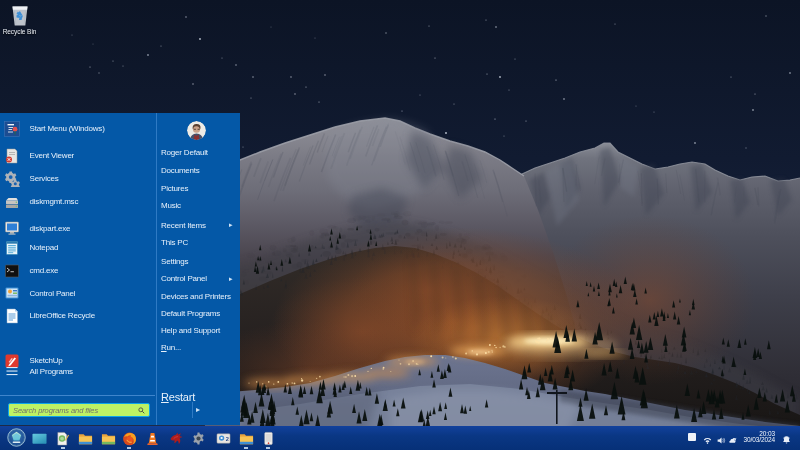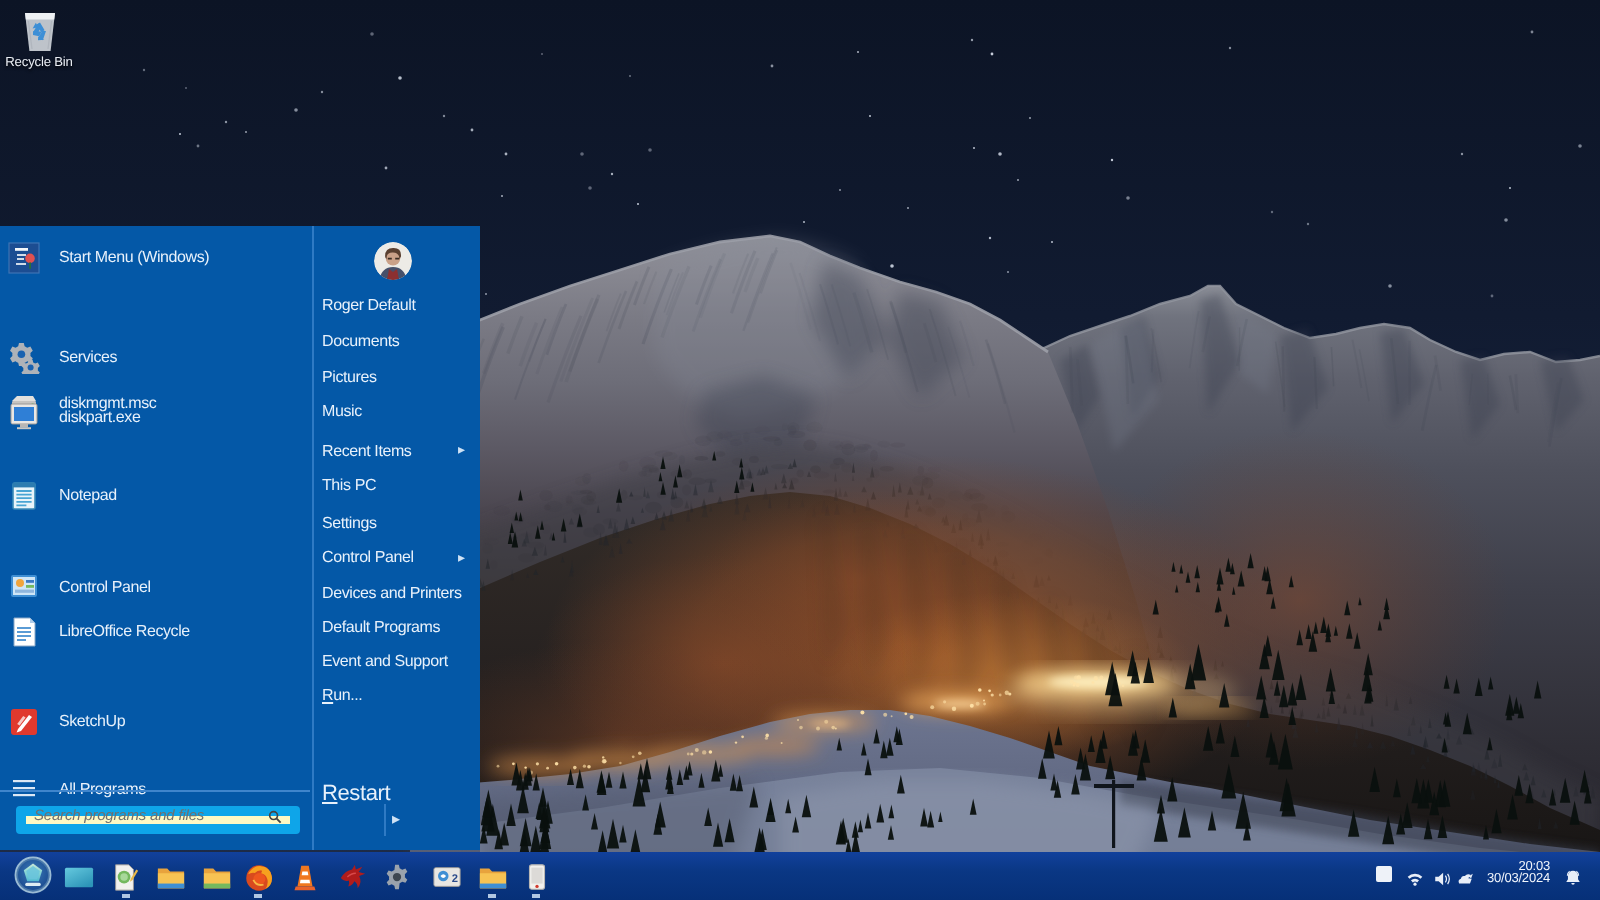--- a/index.html
+++ b/index.html
@@ -4,21 +4,21 @@
 html,body{width:800px;height:450px;overflow:hidden;background:#0d1527;font-family:"Liberation Sans",sans-serif}
 .stage{position:absolute;left:0;top:0;width:800px;height:450px;overflow:hidden}
 .wall{position:absolute;left:0;top:0}
 .menu{position:absolute;left:0;top:113px;width:240px;height:311.5px;background:#0458a7}
 .mi{position:absolute;left:0;width:172px;height:22px;display:flex;align-items:center}
 .mic{width:16px;height:16px;margin-left:4px;flex:none}
 .mic svg{display:block}
 .mlb{margin-left:9.5px;font-size:8px;letter-spacing:-0.2px;color:#e8f1fb;white-space:nowrap}
 .vsep{position:absolute;left:155.5px;top:0;width:1px;height:311.5px;background:#2f7ac4}
 .hsep{position:absolute;left:0;top:282px;width:155px;height:1px;background:#3f85cc}
-.sbox{position:absolute;left:8px;top:290px;width:142px;height:14px;background:#fef9c3;border:5px solid #0ea5e9;border-radius:2px;display:flex;align-items:flex-end}
+.sbox{position:absolute;left:8px;top:290px;width:142px;height:14px;background:#bef264;border:1px solid #0ea5e9;border-radius:2px;display:flex;align-items:center}
 .sph{font-size:7.5px;font-style:italic;color:#6f6f6f;margin-left:4px;flex:1;letter-spacing:-0.1px}
 .mag{margin-right:4px;display:flex}
 .avatar{position:absolute;left:187px;top:8px;width:19px;height:19px;border-radius:50%;overflow:hidden}
 .ri{position:absolute;left:161px;font-size:8px;letter-spacing:-0.2px;color:#e8f1fb;white-space:nowrap}
 .arr{position:absolute;left:229px;font-size:7px;color:#cfe2f5}
 .restart{position:absolute;left:161px;top:278px;font-size:11px;letter-spacing:-0.2px;color:#e8f1fb}
 .rsep{position:absolute;left:192px;top:289px;width:1px;height:16px;background:#2f7ac4}
 .rarr{position:absolute;left:196px;top:292px;font-size:8px;color:#cfe2f5}
 .taskbar{position:absolute;left:0;top:425.5px;width:800px;height:24.5px;background:linear-gradient(#12419c,#0a3784 40%,#063078)}
 .tbi{position:absolute;top:5px}
@@ -1019,20 +1019,32 @@
             <rect x="3.5" y="3" width="6.5" height="1.4" fill="#fff" opacity="0.95"></rect>
             <rect x="4.5" y="6" width="4.5" height="1" fill="#fff" opacity="0.8"></rect>
             <rect x="4.5" y="8" width="3.5" height="1" fill="#fff" opacity="0.8"></rect>
             <rect x="4" y="10.5" width="5" height="1" fill="#fff" opacity="0.8"></rect>
             <circle cx="11" cy="8.2" r="2.4" fill="#e05050"></circle>
             <rect x="10.6" y="10.2" width="0.9" height="3.2" fill="#2a6e3a"></rect>
           </svg>
         </span>
         <span class="mlb">Start Menu (Windows)</span>
       </div>
+      <div class="mi" style="top:31.5px">
+        <span class="mic">
+          <svg width="16" height="16" viewBox="0 0 16 16" xmlns="http://www.w3.org/2000/svg">
+            <path d="M3 1 h8 l2 2 v12 h-10 z" fill="#e8e6e3" stroke="#9a9896" stroke-width="0.5"></path>
+            <rect x="5" y="4" width="6" height="1" fill="#b8b6b4"></rect>
+            <rect x="5" y="6" width="6" height="1" fill="#b8b6b4"></rect>
+            <circle cx="5" cy="11.5" r="3" fill="#d23b2f"></circle>
+            <path d="M3.6 10.1 l2.8 2.8 M6.4 10.1 l-2.8 2.8" stroke="#fff" stroke-width="0.9"></path>
+          </svg>
+        </span>
+        <span class="mlb">Event Viewer</span>
+      </div>
       <div class="mi" style="top:54.5px">
         <span class="mic">
           <svg width="16" height="16" viewBox="0 0 16 16" xmlns="http://www.w3.org/2000/svg">
             <g fill="#aeb2b8">
               <path d="M5.5 0.5 h2.4 l.4 1.6 a5 5 0 0 1 1.3.8 l1.6-.6 1.2 2.1 -1.2 1.1 a5 5 0 0 1 0 1.5 l1.2 1.1 -1.2 2.1 -1.6-.6 a5 5 0 0 1 -1.3.8 l-.4 1.6 H5.5 l-.4-1.6 a5 5 0 0 1 -1.3-.8 l-1.6.6 -1.2-2.1 1.2-1.1 a5 5 0 0 1 0-1.5 L1 4.4 l1.2-2.1 1.6.6 a5 5 0 0 1 1.3-.8z"></path>
               <circle cx="6.7" cy="6.1" r="1.9" fill="#1a62b0"></circle>
               <path d="M10.3 8.9 h2 l.3 1.3 a4 4 0 0 1 1 .6 l1.3-.5 1 1.7 -1 1 a4 4 0 0 1 0 1.2 l1 1 -1 1.7 -1.3-.5 a4 4 0 0 1 -1 .6 l-.3 1.3 h-2 l-.3-1.3 a4 4 0 0 1 -1 -.6 l-1.3.5 -1-1.7 1-1 a4 4 0 0 1 0-1.2 l-1-1 1-1.7 1.3.5 a4 4 0 0 1 1 -.6z"></path>
               <circle cx="11.3" cy="12.7" r="1.5" fill="#1a62b0"></circle>
             </g>
           </svg>
@@ -1044,21 +1056,21 @@
           <svg width="16" height="16" viewBox="0 0 16 16" xmlns="http://www.w3.org/2000/svg">
             <path d="M2 6.5 l2.5 -2.5 h8 l1.5 2.5 z" fill="#e2e0dd"></path>
             <rect x="2" y="6.5" width="12" height="3.6" rx="0.6" fill="#c6c4c1"></rect>
             <rect x="2" y="10.4" width="12" height="3.6" rx="0.6" fill="#a9a7a4"></rect>
             <circle cx="12.3" cy="8.3" r="0.7" fill="#6fc06f"></circle>
             <circle cx="12.3" cy="12.2" r="0.7" fill="#6fc06f"></circle>
           </svg>
         </span>
         <span class="mlb">diskmgmt.msc</span>
       </div>
-      <div class="mi" style="top:84px">
+      <div class="mi" style="top:104px">
         <span class="mic">
           <svg width="16" height="16" viewBox="0 0 16 16" xmlns="http://www.w3.org/2000/svg">
             <rect x="1.5" y="2" width="13" height="10" rx="0.8" fill="#e9e7e4" stroke="#9a9896" stroke-width="0.5"></rect>
             <rect x="3" y="3.5" width="10" height="7" fill="#2f7fd6"></rect>
             <rect x="6" y="12" width="4" height="1.6" fill="#b8b6b4"></rect>
             <rect x="4.5" y="13.6" width="7" height="1" fill="#c9c7c4"></rect>
           </svg>
         </span>
         <span class="mlb">diskpart.exe</span>
       </div>
@@ -1066,20 +1078,30 @@
         <span class="mic">
           <svg width="16" height="16" viewBox="0 0 16 16" xmlns="http://www.w3.org/2000/svg">
             <rect x="2.5" y="1.5" width="11" height="13" rx="0.8" fill="#e8f4fa" stroke="#3a8ab8" stroke-width="0.8"></rect>
             <rect x="2.5" y="1.5" width="11" height="2.2" fill="#2d7cb0"></rect>
             <g stroke="#49a5d4" stroke-width="0.9">
               <path d="M4.2 5.5 h7.6 M4.2 7.3 h7.6 M4.2 9.1 h7.6 M4.2 10.9 h7.6 M4.2 12.7 h5"></path>
             </g>
           </svg>
         </span>
         <span class="mlb">Notepad</span>
+      </div>
+      <div class="mi" style="top:146.5px">
+        <span class="mic">
+          <svg width="16" height="16" viewBox="0 0 16 16" xmlns="http://www.w3.org/2000/svg">
+            <rect x="1.5" y="2" width="13" height="12" rx="0.8" fill="#101010" stroke="#5a5a5a" stroke-width="0.6"></rect>
+            <path d="M3 5 l2.5 2 -2.5 2" stroke="#d8d8d8" stroke-width="0.9" fill="none"></path>
+            <rect x="6.5" y="8.3" width="3.4" height="0.9" fill="#d8d8d8"></rect>
+          </svg>
+        </span>
+        <span class="mlb">cmd.exe</span>
       </div>
       <div class="mi" style="top:169.0px">
         <span class="mic">
           <svg width="16" height="16" viewBox="0 0 16 16" xmlns="http://www.w3.org/2000/svg">
             <rect x="1.5" y="2.5" width="13" height="11" rx="1" fill="#3f8fd4"></rect>
             <rect x="2.5" y="3.5" width="11" height="9" fill="#cfe6f7"></rect>
             <circle cx="6" cy="6.5" r="2" fill="#f0a43c"></circle>
             <rect x="9" y="5" width="4" height="1.4" fill="#3a78c2"></rect>
             <rect x="9" y="7.5" width="4" height="1.4" fill="#74b85e"></rect>
             <rect x="3.5" y="9.8" width="9.5" height="1.6" fill="#8fb6dd"></rect>
@@ -1105,21 +1127,21 @@
       <div class="mi" style="top:236.5px">
         <span class="mic">
           <svg width="16" height="16" viewBox="0 0 16 16" xmlns="http://www.w3.org/2000/svg">
             <rect x="1.5" y="1.5" width="13" height="13" rx="1.5" fill="#e0392e"></rect>
             <path d="M5 11.5 L10.5 4.5 l1.5 1 -5.5 7 -2.2 .8 z" fill="#fff"></path>
             <path d="M4.6 9 l3 -4 1.2 .8 -3 4 z" fill="#f6c9c5"></path>
           </svg>
         </span>
         <span class="mlb">SketchUp</span>
       </div>
-      <div class="mi" style="top:270px">
+      <div class="mi" style="top:247px">
         <span class="mic">
           <svg width="16" height="16" viewBox="0 0 16 16" xmlns="http://www.w3.org/2000/svg">
             <g fill="#dce8f5">
               <rect x="2.5" y="4" width="11" height="1.1"></rect>
               <rect x="2.5" y="7.5" width="11" height="1.1"></rect>
               <rect x="2.5" y="11" width="11" height="1.1"></rect>
             </g>
           </svg>
         </span>
         <span class="mlb">All Programs</span>
@@ -1155,21 +1177,21 @@
       <div class="ri" style="top:70.5px">Pictures</div>
       <div class="ri" style="top:87.5px">Music</div>
       <div class="ri" style="top:107.5px">Recent Items</div>
       <div class="arr" style="top:108.0px">▸</div>
       <div class="ri" style="top:124.5px">This PC</div>
       <div class="ri" style="top:144.0px">Settings</div>
       <div class="ri" style="top:161.0px">Control Panel</div>
       <div class="arr" style="top:161.5px">▸</div>
       <div class="ri" style="top:178.5px">Devices and Printers</div>
       <div class="ri" style="top:195.5px">Default Programs</div>
-      <div class="ri" style="top:213.0px">Event and Support</div>
+      <div class="ri" style="top:213.0px">Help and Support</div>
       <div class="ri" style="top:230.0px"><u>R</u>un...</div>
       <div class="restart"><u>R</u>estart</div>
       <div class="rsep"></div>
       <div class="rarr">▸</div>
     </div>
 <div class="taskbar">
       <div class="tbi" style="top:2.5px;left:6.5px">
         <svg width="19" height="19" viewBox="0 0 19 19">
 <defs>
             <radialGradient id="orbg" cx="0.5" cy="0.42" r="0.65">

